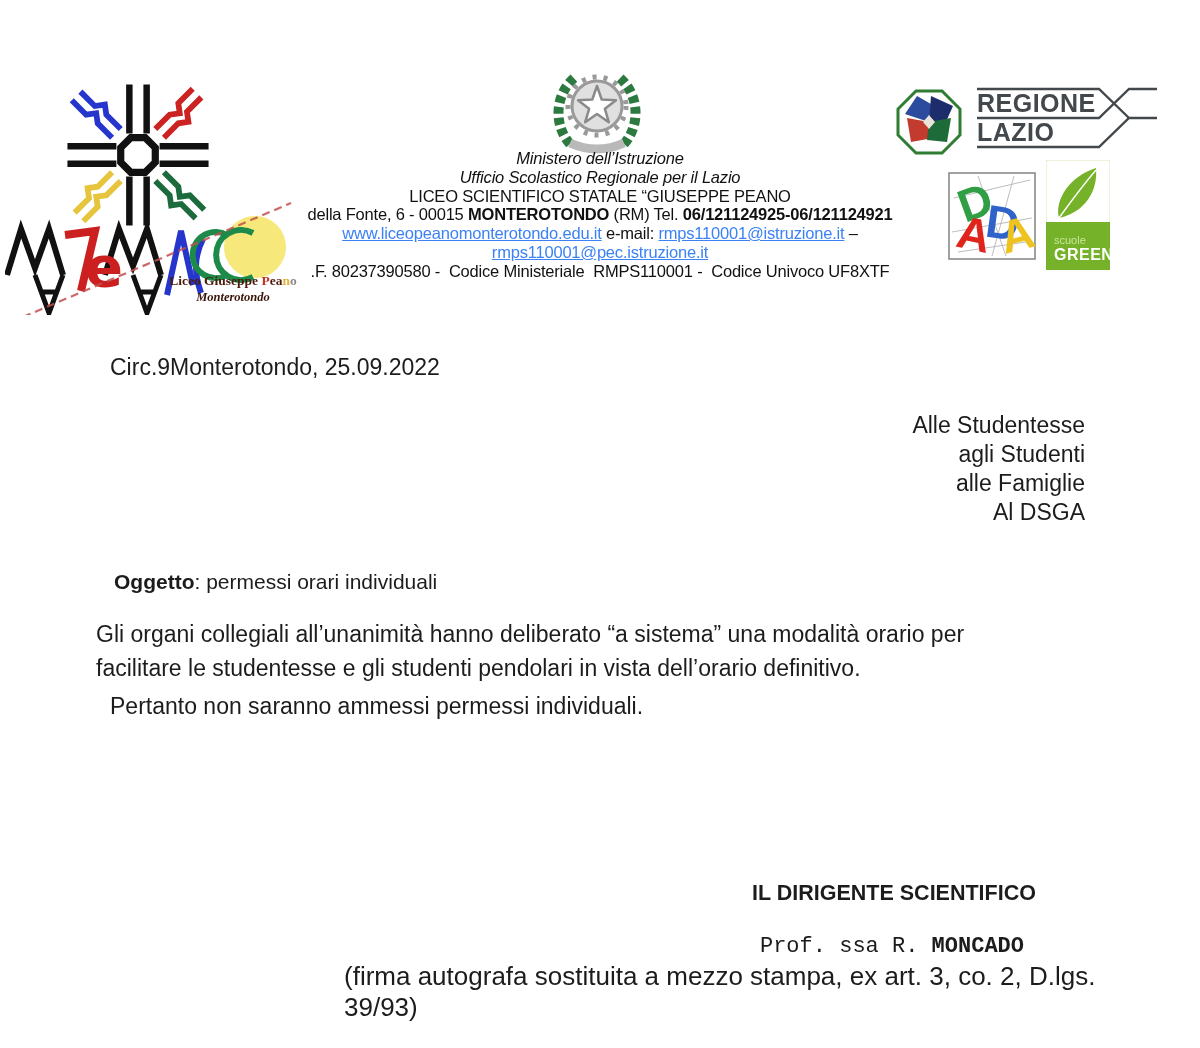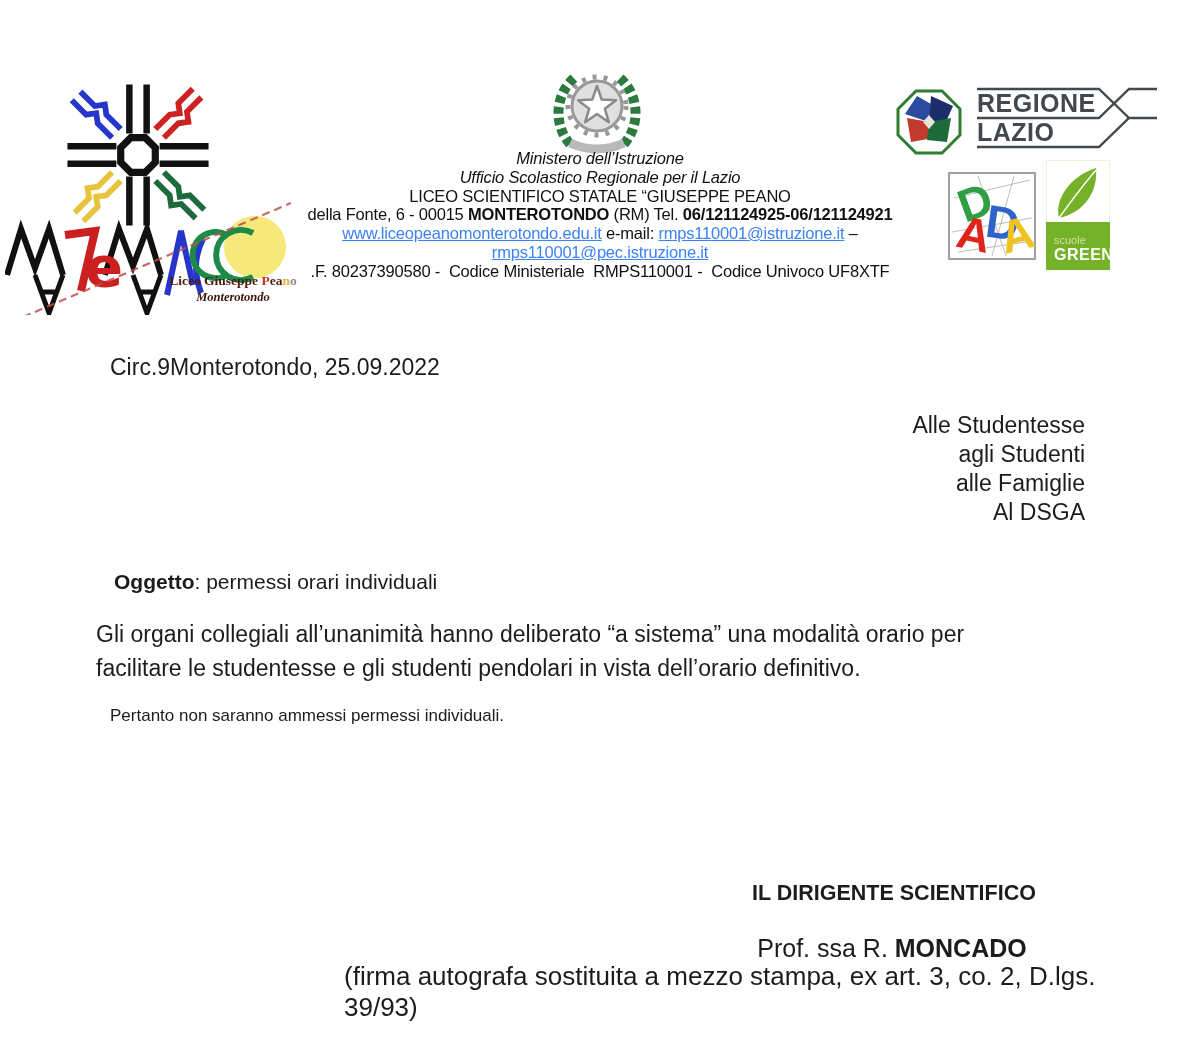--- a/index.html
+++ b/index.html
@@ -16,23 +16,23 @@
   }
   .ministry .it { font-style:italic; }
   .ministry b { font-weight:bold; }
   .ministry .pre { white-space:pre-wrap; }
   a.doclink { color:#3b82f6; text-decoration:underline; cursor:pointer; }
   
   .row-circ { left:110px; top:354px; width:975px; display:flex; justify-content:flex-start; font-size:23px; }
   .recipients { left:110px; top:411px; width:975px; text-align:right; font-size:23px; line-height:29px; }
   .subject { left:94px; top:570px; font-size:21px;margin-left:20px; }
   .para1 { left:96px; top:617px; width:945px; font-size:23px; line-height:34px; }
-  .para2 { left:110px; top:693px; width:945px; font-size:17px;margin-top:13px; }
+  .para2 { left:110px; top:693px; width:945px; font-size:23px; }
   .sig-title { left:594px; top:881px; width:600px; text-align:center; font-size:21.5px; font-weight:bold; }
-  .sig-name { left:592px; top:934px; width:600px; text-align:center; font-size:25px; }
+  .sig-name { left:592px; top:934px; width:600px; text-align:center; font-size:22px;font-family:Liberation Mono, monospace; }
   .sig-note { left:344px; top:961px; width:800px; text-align:left; font-size:26px; }
   b.inl { font-weight:bold; }
   svg text { user-select:none; }
 </style>
 </head>
 <body>
 
 <div class="page">
 
   <svg class="abs" style="left:5px; top:63px;" width="292" height="252" viewBox="0 0 292 252">

